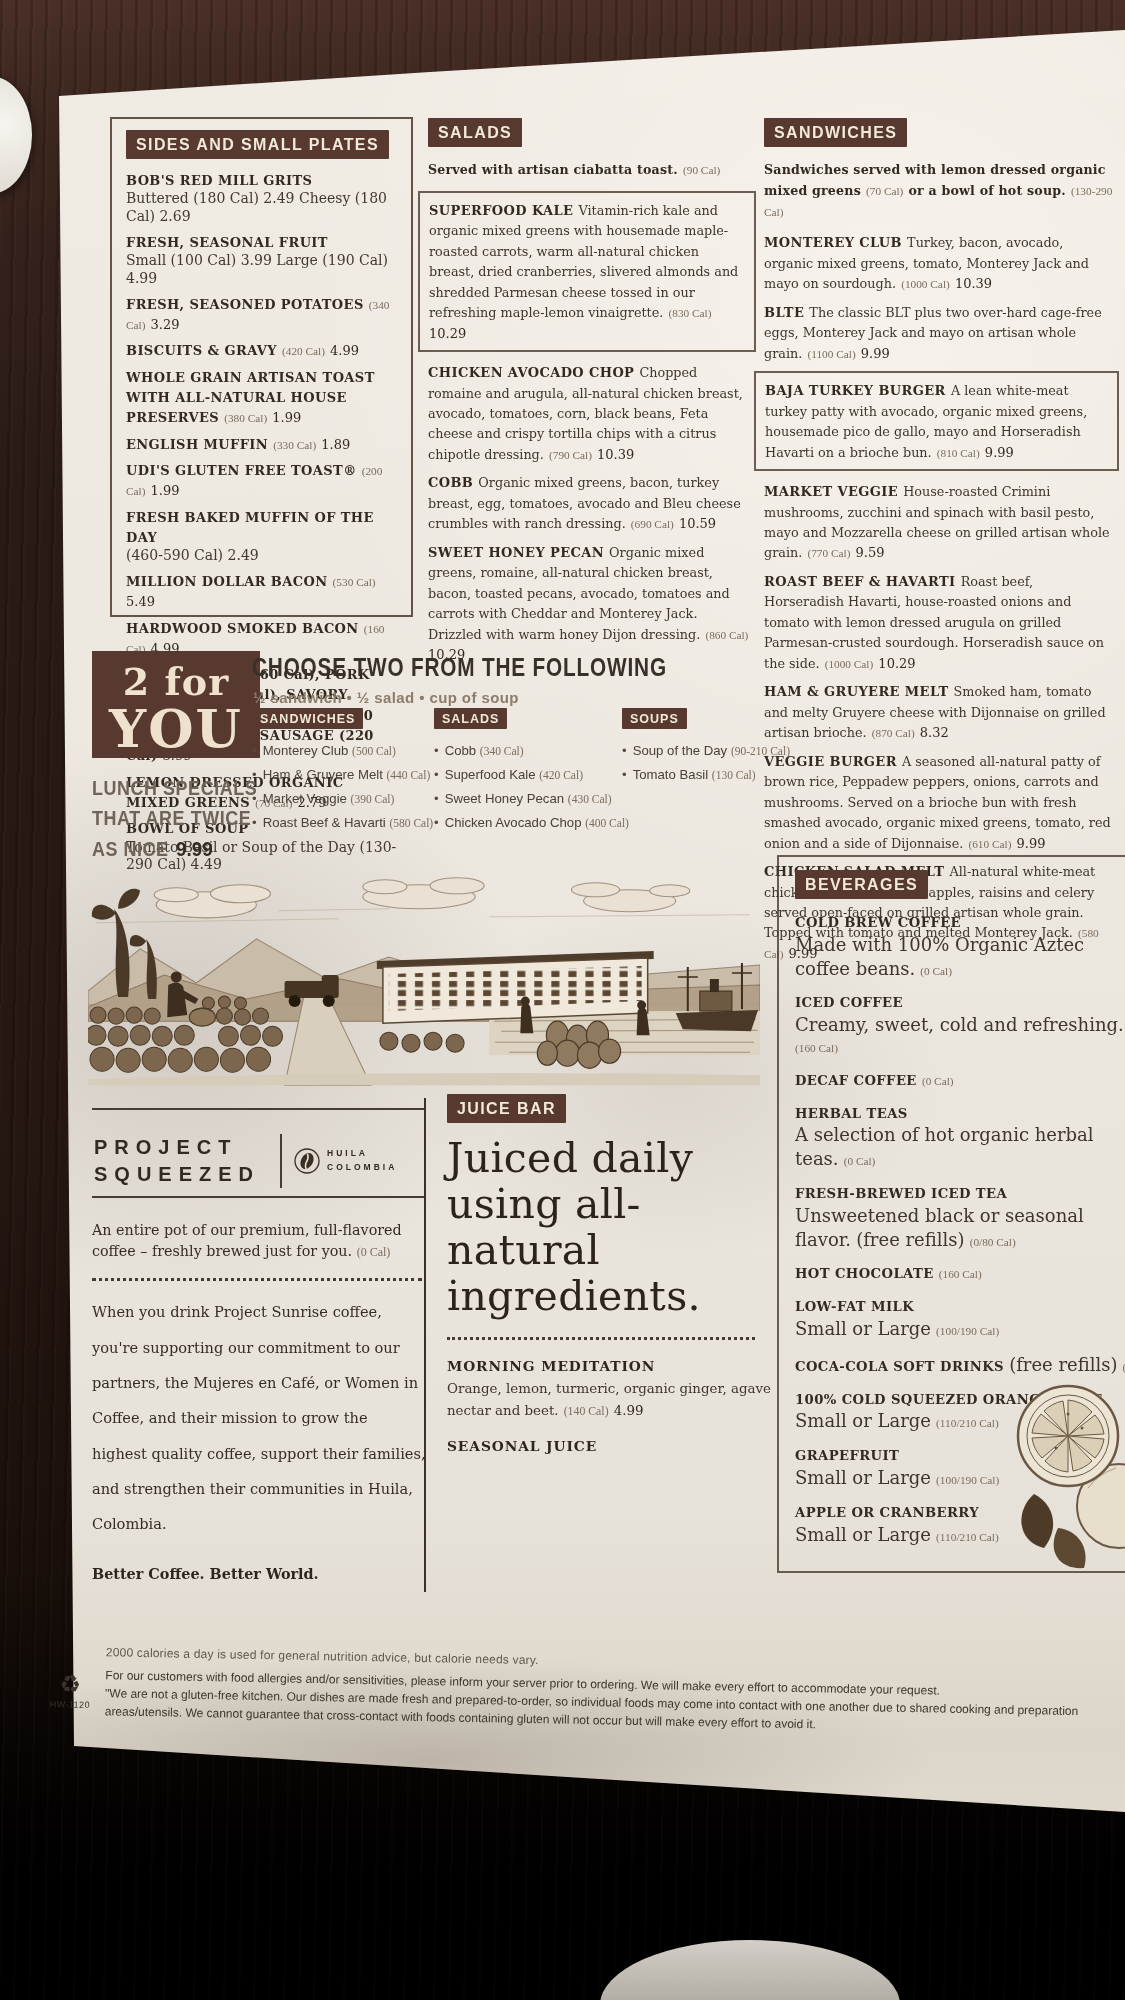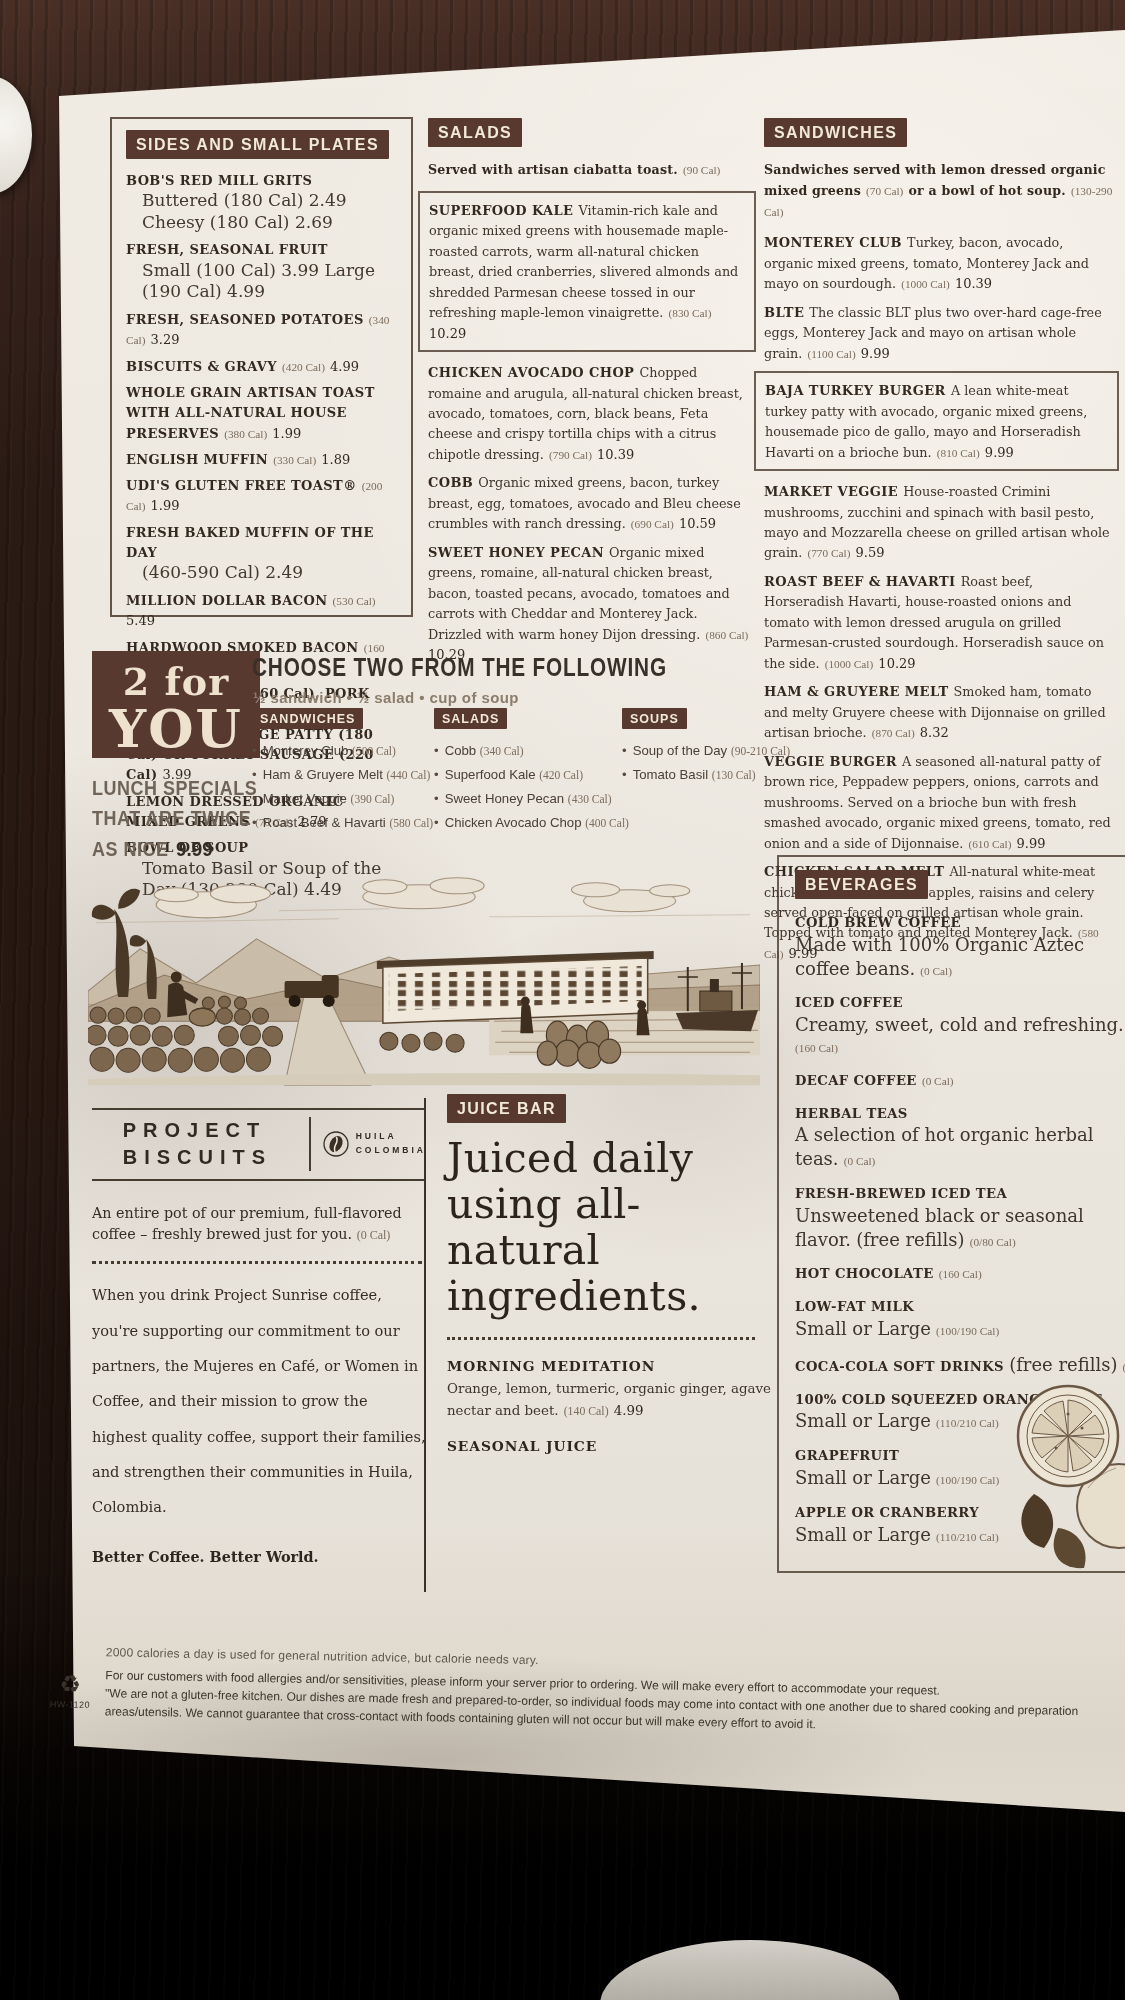--- a/index.html
+++ b/index.html
@@ -34,21 +34,21 @@
   .pr{font-size:13px;color:#33291f;}
   .dish{margin:0 0 8px;line-height:1.28;}
   .dish[data-variant="boxed"]{border:2px solid rgba(74,58,44,.8);padding:7px 9px;margin:2px -6px 10px -10px;}
   .intro{margin:12px 0 11px;line-height:1.3;}
   .intro .nm{font-size:12.6px;letter-spacing:.2px;}
   
   #sides-box{left:110px;top:117px;width:303px;height:500px;border:2px solid rgba(74,58,44,.85);
     padding:11px 14px;box-sizing:border-box;}
   #sides-box .badge{margin-bottom:11px;}
   .side-item{margin:0 0 6px;line-height:1.27;}
-  .side-item .sub{font-size:17px;color:#43392e;margin-left:16px;}
+  .side-item .sub{font-size:14px;color:#43392e;}
   
   #salads-col{left:428px;top:118px;width:322px;}
   #sandwiches-col{left:764px;top:118px;width:349px;}
   
   #tfy-badge{left:92px;top:651px;width:168px;height:107px;background:#573930;color:#eee1cd;
     text-align:center;line-height:1;}
   #tfy-badge .t{font-size:38px;font-weight:bold;margin-top:12px;letter-spacing:1px;}
   #tfy-badge .b{font-size:52px;font-weight:bold;letter-spacing:2px;margin-top:2px;}
   #tfy-heading{left:252px;top:652px;font-weight:bold;font-size:26px;color:#38312a;
     letter-spacing:1px;transform:scaleX(.8);transform-origin:left top;white-space:nowrap;}
@@ -69,21 +69,21 @@
     padding:13px 16px;box-sizing:border-box;}
   #bev-box .badge{margin-bottom:13px;}
   .bev{margin:0 0 12px;line-height:1.3;}
   .bev .l1{white-space:nowrap;}
   .bev .nm{font-size:13.2px;}
   .bev .ds{font-size:18px;}
   #citrus{left:1016px;top:1372px;width:118px;height:205px;}
   
   #ps{left:92px;top:1108px;width:334px;}
   .ps-head{border-top:2px solid #463c30;border-bottom:2px solid #463c30;display:flex;
-    align-items:center;padding:7px 0 8px;justify-content:flex-end;}
+    align-items:center;padding:24px 0 8px;}
   .ps-title{font-weight:bold;font-size:20px;letter-spacing:7px;color:#302a23;line-height:1.35;
     padding-left:2px;min-width:186px;}
   .ps-div{align-self:stretch;border-left:2px solid #463c30;margin:0 12px 0 0;}
   .ps-logo{display:flex;align-items:center;gap:7px;}
   .ps-logo-text{font-weight:bold;font-size:8.5px;letter-spacing:3px;color:#302a23;line-height:1.6;}
   .ps-intro{margin-top:22px;font-size:14.3px;line-height:1.45;color:#352c23;}
   .ps-intro .cal{font-size:12px;}
   .dots{border-bottom:3px dotted #453b2f;height:0;}
   #ps .dots{margin-top:17px;width:330px;}
   .ps-body{margin-top:13px;font-size:14.6px;line-height:2.42;color:#352c24;}
@@ -651,21 +651,21 @@
         <circle cx="40" cy="76" r="1.5"></circle>
       </g>
     <path d="M18 122 C-2 140 2 170 28 176 C44 156 38 132 18 122 Z" fill="#4d3b28"></path>
     <path d="M42 156 C30 180 44 198 68 196 C74 176 62 158 42 156 Z" fill="#5d4832"></path>
   </svg>
 
   <section id="ps">
     <div class="ps-head sans">
       <div class="ps-title">
         <div>PROJECT</div>
-        <div>BISCUITS</div>
+        <div>SQUEEZED</div>
       </div>
       <div class="ps-div"></div>
       <div class="ps-logo">
         <svg width="26" height="26" viewBox="0 0 26 26">
           <circle cx="13" cy="13" r="12" fill="none" stroke="#3a2f24" stroke-width="1.3"></circle>
           <ellipse cx="13" cy="13" rx="6" ry="8.5" fill="#3a2f24" transform="rotate(28 13 13)"></ellipse>
           <path d="M10 6.5 C16 11 10 16 16 20.5" stroke="#ece5d7" stroke-width="1.6" fill="none" transform="rotate(28 13 13)"></path>
         </svg>
         <div class="ps-logo-text">
           <div>HUILA</div>

